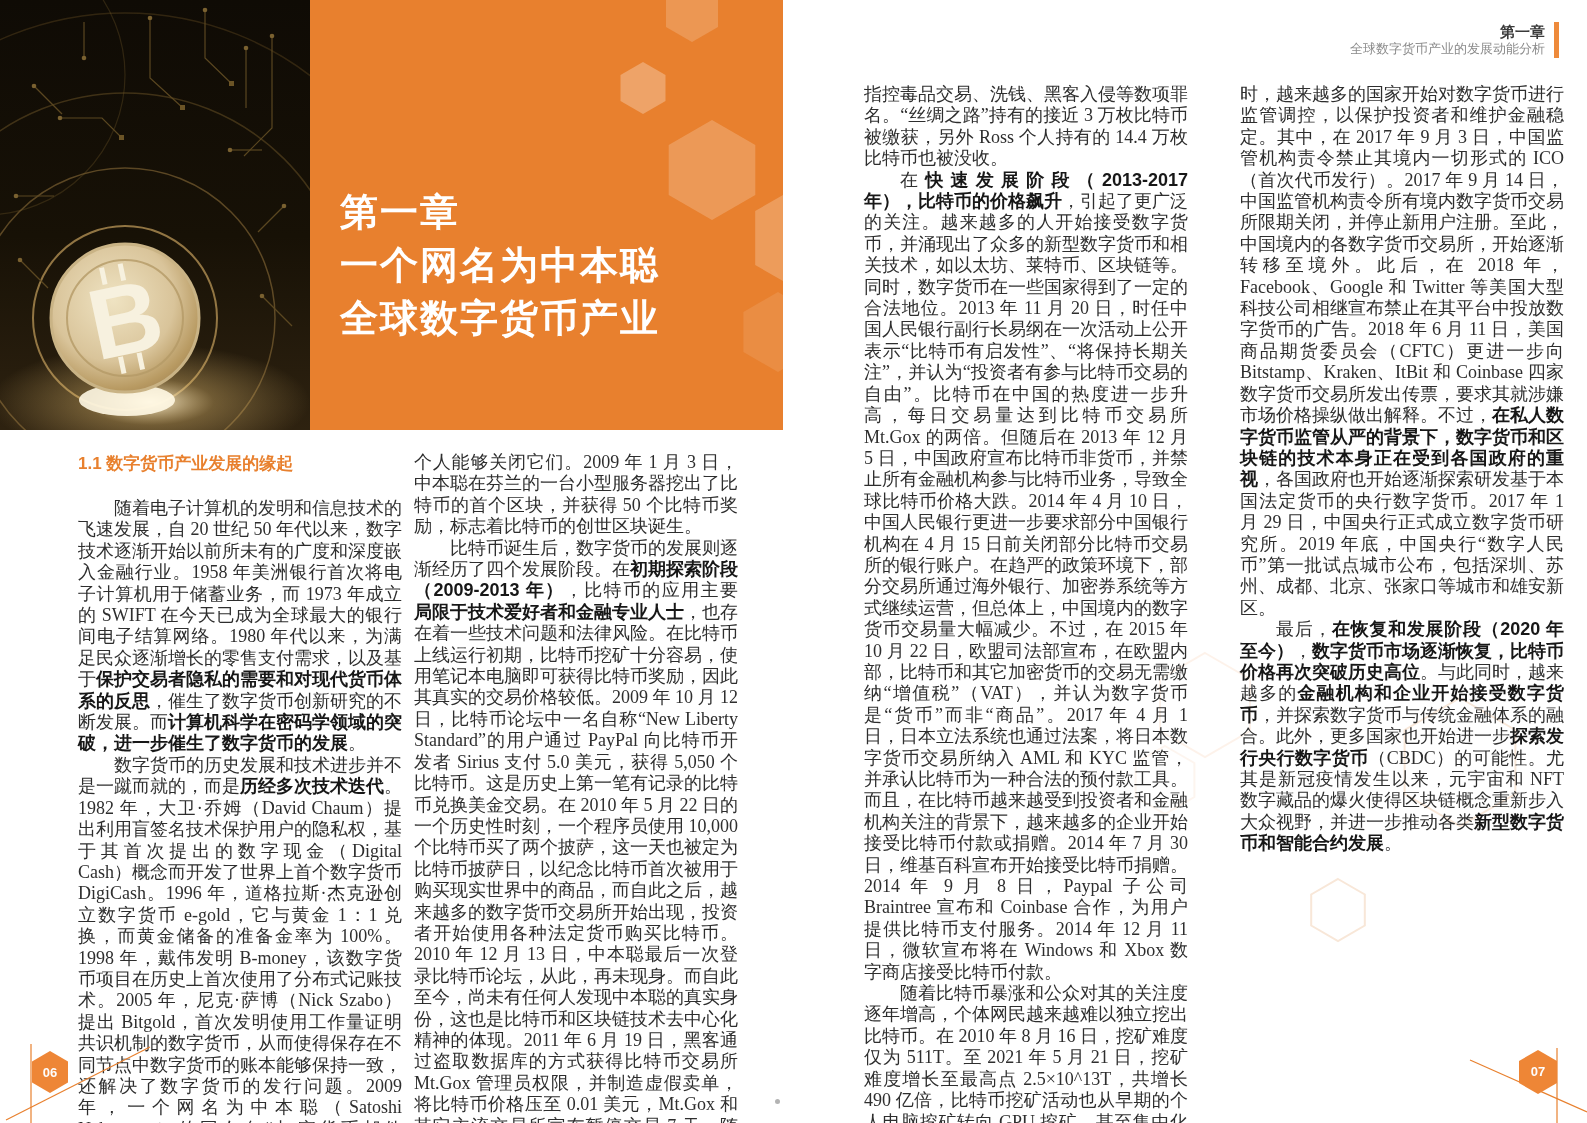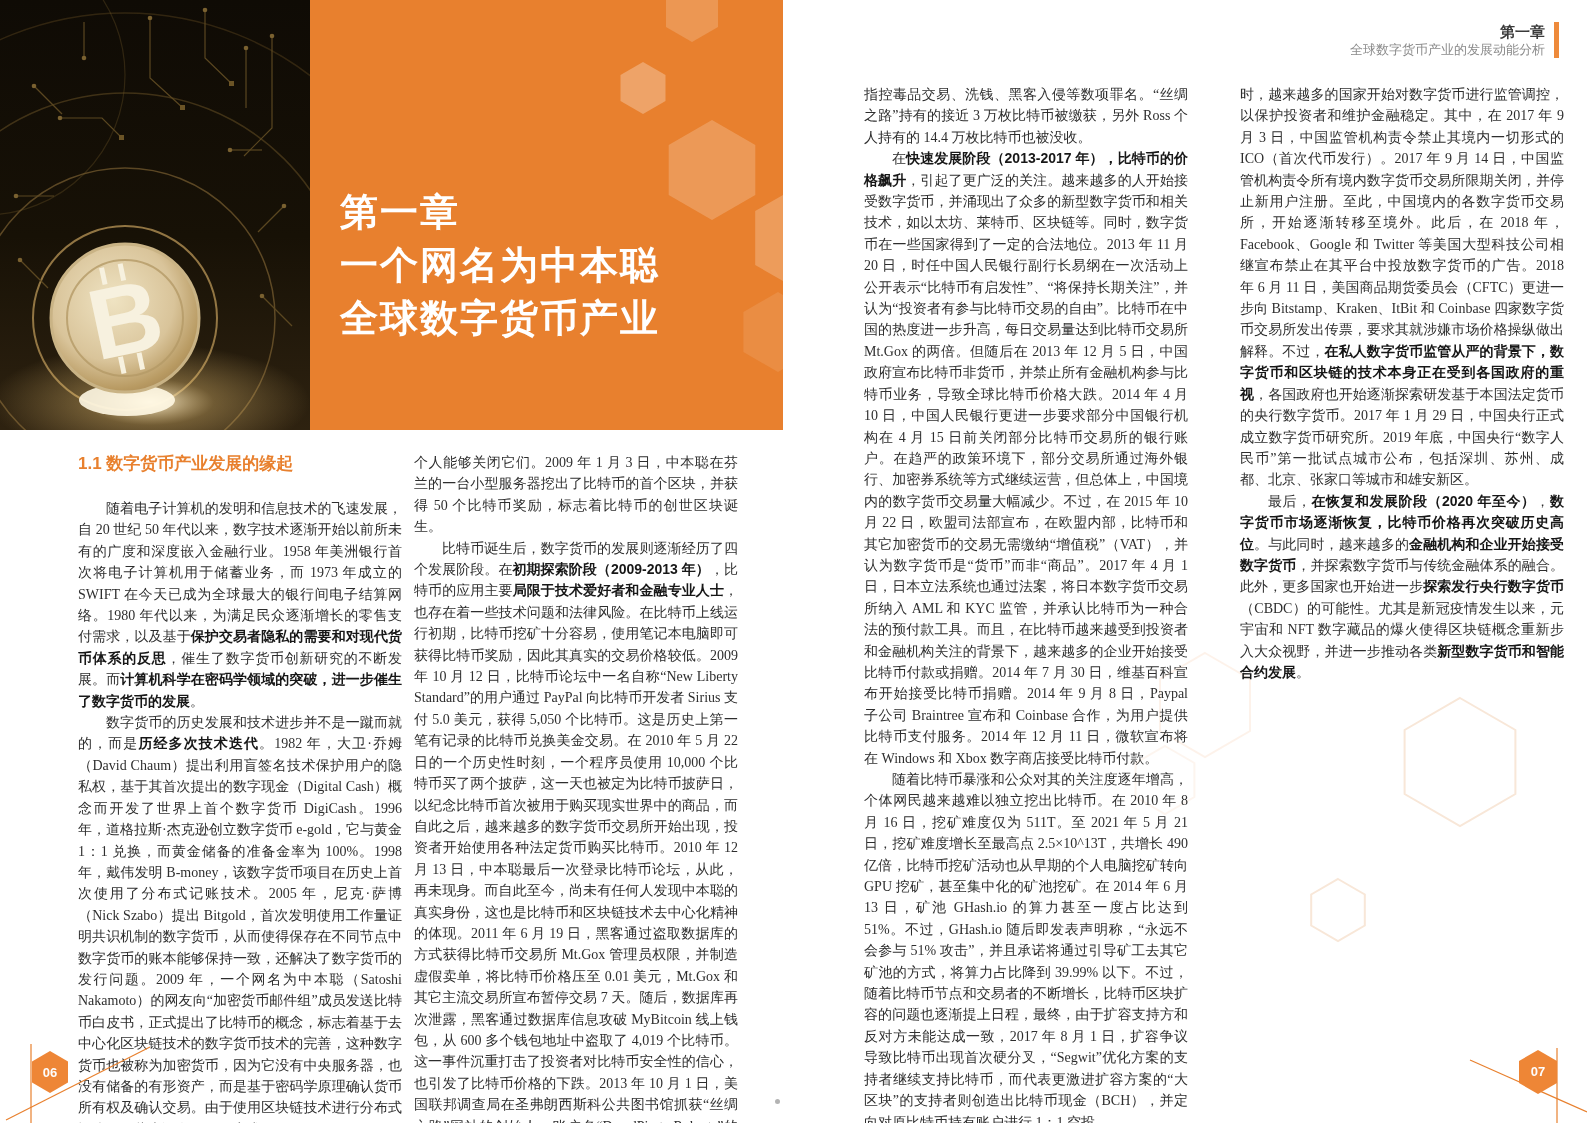--- a/index.html
+++ b/index.html
@@ -8,30 +8,30 @@
   
   .hero{position:absolute;left:0;top:0;width:783px;height:430px;}
   .hero-art{position:absolute;left:0;top:0;width:310px;height:430px;}
   .hero-orange{position:absolute;left:310px;top:0;width:473px;height:430px;background:#E8802E;overflow:hidden;}
   .hex-decor{position:absolute;left:0;top:0;}
   .hero-title{position:absolute;left:30px;top:186px;color:#ffffff;
               font-family:"Liberation Sans",sans-serif;font-weight:700;
               font-size:38px;line-height:53px;letter-spacing:2px;}
   
   .col{position:absolute;width:324px;z-index:2;}
-  .para{margin:0;text-align:justify;font-size:14px;line-height:21.4px;color:#2E2E2E;}
+  .para{margin:0;text-align:justify;font-size:18px;line-height:21.4px;color:#2E2E2E;}
   .para.indent{text-indent:2em;}
   .em{font-family:"Liberation Sans",sans-serif;font-weight:700;color:#171717;}
   .section-heading{margin:0 0 22px 0;font-family:"Liberation Sans",sans-serif;
                    font-weight:700;font-size:17px;line-height:24px;color:#E8802E;}
   
   .running-header{position:absolute;top:22px;right:28px;display:flex;align-items:stretch;gap:9px;z-index:2;}
   .rh-text{text-align:right;font-family:"Liberation Sans",sans-serif;}
   .rh-chapter{font-size:15px;font-weight:700;color:#3A3A3A;line-height:19px;}
-  .rh-title{font-size:13px;color:#8B8B8B;line-height:17px;}
+  .rh-title{font-size:13px;color:#8B8B8B;line-height:17px;font-family:Liberation Mono, monospace;}
   .rh-bar{width:5px;background:#EE8A3B;}
   
   .pn{position:absolute;z-index:3;}
   .pn-left{left:0;top:1030px;}
   .pn-right{left:1455px;top:1030px;}
   .pn text{font-family:"Liberation Sans",sans-serif;font-size:13px;font-weight:700;fill:#FDFDFD;}
   
   .faint-hex{position:absolute;left:1100px;top:620px;z-index:1;}
   .center-dot{position:absolute;left:775px;top:1099px;width:5px;height:5px;border-radius:50%;background:#B3B3B3;}
 </style>

